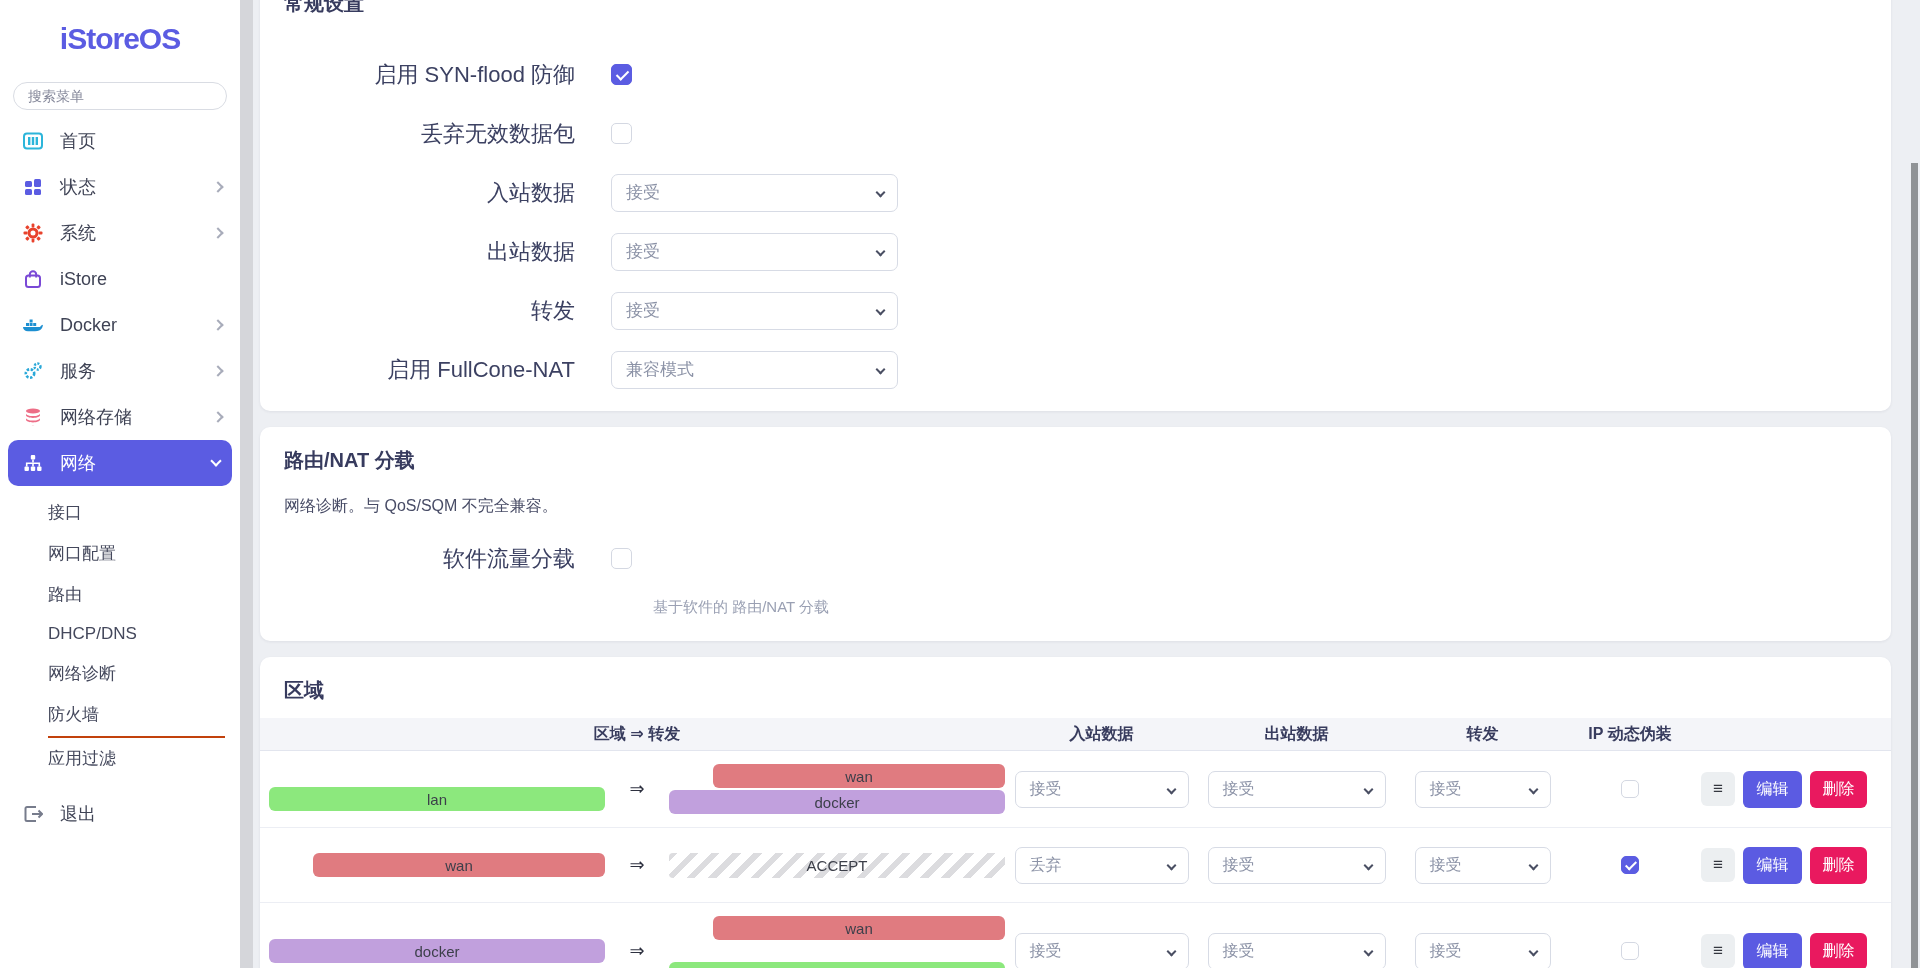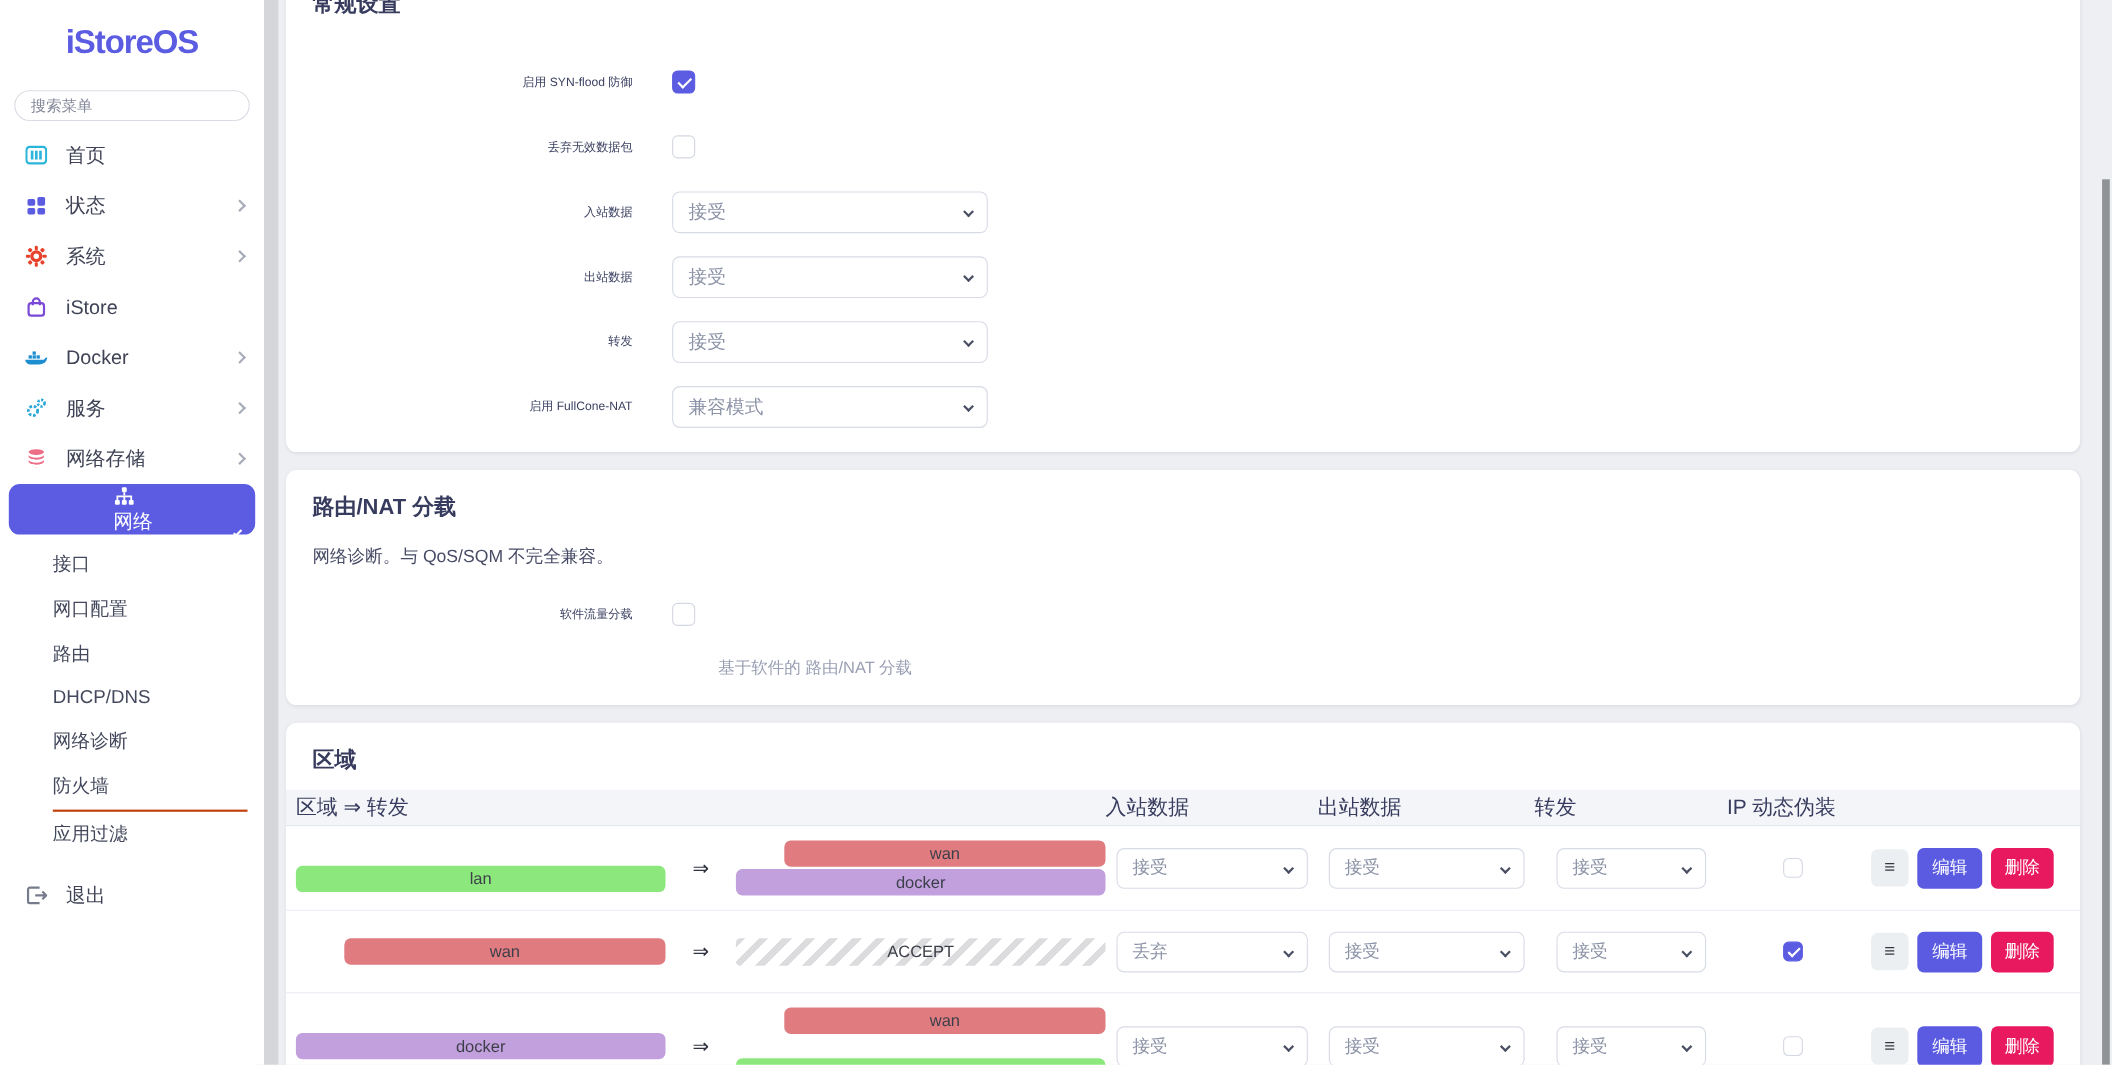--- a/index.html
+++ b/index.html
@@ -9,21 +9,21 @@
   
   .sidebar { position:absolute; left:0; top:0; width:240px; height:968px; background:#fff; z-index:5; }
   .sb-scroll { position:absolute; left:240px; top:0; width:13px; height:968px; background:#d5d6da; z-index:4; }
   .logo { text-align:center; padding-top:22px; font-size:30px; font-weight:800; letter-spacing:-1px; color:#5b5ce2; }
   .search { margin:26px 13px 8px 13px; }
   .search input { width:214px; height:28px; border:1px solid #d9dce3; border-radius:14px; padding:0 14px; font-size:14px; color:#3d4156; outline:none; background:#fff; font-family:inherit; }
   .search input::placeholder { color:#86899b; }
   .nav-item { display:flex; align-items:center; height:46px; padding:0 18px 0 22px; font-size:18px; color:#3f4355; cursor:pointer; position:relative; }
   .nav-item .nicon { width:22px; height:22px; margin-right:16px; display:flex; align-items:center; justify-content:center; flex:0 0 22px; }
   .nav-item .chev { margin-left:auto; }
-  .nav-item.active { background:#5b5ce2; color:#fff; margin:0 8px; padding:0 12px 0 14px; border-radius:10px; height:46px;flex-direction:column; }
+  .nav-item.active { background:#5b5ce2; color:#fff; margin:0 8px; padding:0 12px 0 14px; border-radius:10px; height:46px; }
   .chev { width:8px; height:8px; border-top:2px solid #a8acba; border-right:2px solid #a8acba; display:inline-block; }
   .chev.right { transform:rotate(45deg); }
   .chev.down { transform:rotate(135deg); border-color:#fff; margin-top:-4px; }
   .subnav { padding:6px 0 0 0; }
   .sub-item { margin:0 15px 0 48px; padding:9px 0; font-size:17px; color:#44485c; cursor:pointer; }
   .sub-item.active { border-bottom:2px solid #c2410c; padding-bottom:10px; }
   .logout { margin-top:12px; }
 
   
   .page-scroll-thumb { position:absolute; right:2px; top:163px; width:7px; height:805px; background:#909396; z-index:9; }
@@ -31,40 +31,40 @@
   
   .main { position:absolute; left:260px; top:0; width:1631px; }
   .card { background:#fff; border-radius:10px; box-shadow:0 1px 3px rgba(30,35,60,.07); }
   .card h2 { font-size:20px; font-weight:bold; color:#373b5e; padding-left:24px; }
   .card1 { margin-top:-70px; padding:60px 0 12px 0; }
   .card2 { margin-top:16px; padding:20px 0 24px 0; }
   .card3 { margin-top:16px; padding:20px 0 40px 0; }
 
   .form-rows { margin-top:28px; }
   .form-row { display:flex; align-items:center; min-height:59px; }
-  .form-row .flabel { width:351px; text-align:right; padding-right:36px; font-size:11px; color:#3c4162; flex:0 0 351px; }
+  .form-row .flabel { width:351px; text-align:right; padding-right:36px; font-size:22px; color:#3c4162; flex:0 0 351px; }
   .form-row .fctrl { display:flex; align-items:center; }
 
   .checkbox { width:21px; height:21px; border:1.5px solid #d4d8e2; border-radius:5px; background:#fff; position:relative; display:inline-block; cursor:pointer; }
   .checkbox.checked { background:#5b5ce2; border-color:#5b5ce2; }
   .checkbox.checked::after { content:""; position:absolute; left:7px; top:3px; width:5px; height:10px; border-right:2.5px solid #fff; border-bottom:2.5px solid #fff; transform:rotate(45deg); }
   .checkbox.small { width:18px; height:18px; }
   .checkbox.small.checked::after { left:6px; top:2px; width:4px; height:9px; }
 
   .sel { width:287px; height:38px; border:1px solid #d7dbe5; border-radius:7px; background:#fff; display:flex; align-items:center; padding:0 14px; font-size:17px; color:#8c93a7; cursor:pointer; position:relative; }
   .sel .sel-chev { position:absolute; right:13px; top:14px; width:7px; height:7px; border-top:2px solid #4a4f63; border-right:2px solid #4a4f63; transform:rotate(135deg); }
 
   .desc { margin:22px 0 0 24px; font-size:16px; color:#484c66; }
   .hint { font-size:15px; color:#9aa0b3; margin:10px 0 0 393px; }
 
   
   .ztable { margin-top:14px; }
   .zgrid { display:grid; grid-template-columns:336px 64px 336px 193px 197px 175px 120px 177px; padding:0 24px 0 9px; align-items:center; }
   .zhead { background:#f4f5f9; border-bottom:1px solid #e2e5ee; height:33px; }
-  .zhead .zh { font-size:19px; font-weight:normal; color:#383c5e; }
+  .zhead .zh { font-size:16px; font-weight:bold; color:#383c5e; text-align:center; }
   .zh-zonefwd { grid-column:1 / 4; }
   .zrow { border-bottom:1px solid #eceef4; padding-top:13px; padding-bottom:13px; min-height:75px; }
   .zrow:last-child { border-bottom:none; }
   .pills { display:flex; flex-direction:column; gap:2px; }
   .pill { height:24px; border-radius:6px; font-size:15px; color:#3c3f4a; display:flex; align-items:center; justify-content:center; }
   .pill-lan { background:#8ce87d;margin-top:20px; }
   .pill-wan { background:#e07b80;margin-left:44px; }
   .pill-docker { background:#c1a0dd; }
   .zarrow { text-align:center; font-size:18px; color:#2e3140; }
   .policy { height:25px; border-radius:4px; display:flex; align-items:center; justify-content:center; font-size:15px; color:#3c3f49; background:repeating-linear-gradient(135deg,#dcdcdf 0 6px,#ffffff 6px 15px); }

